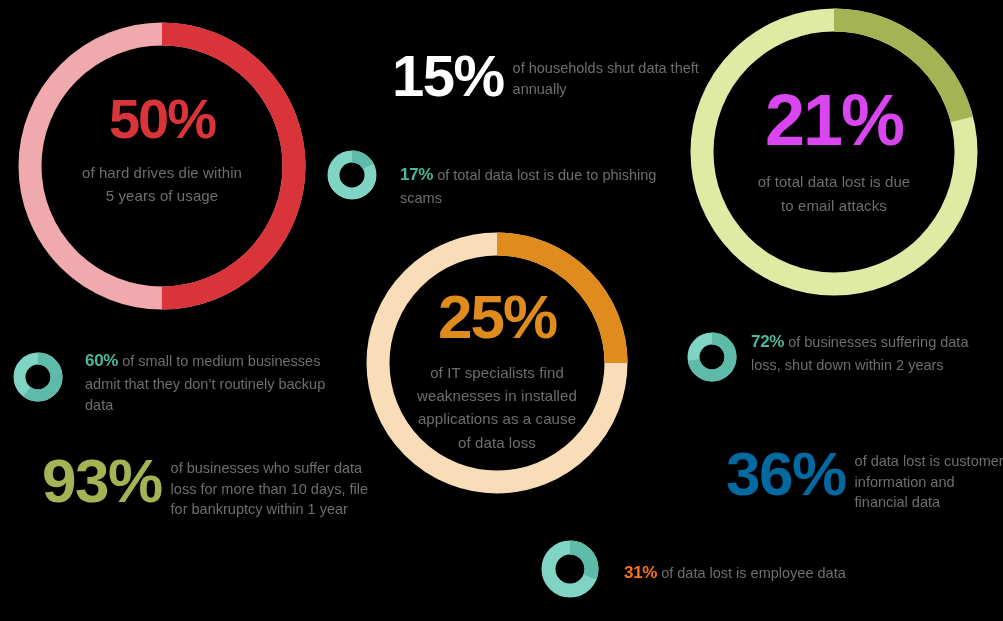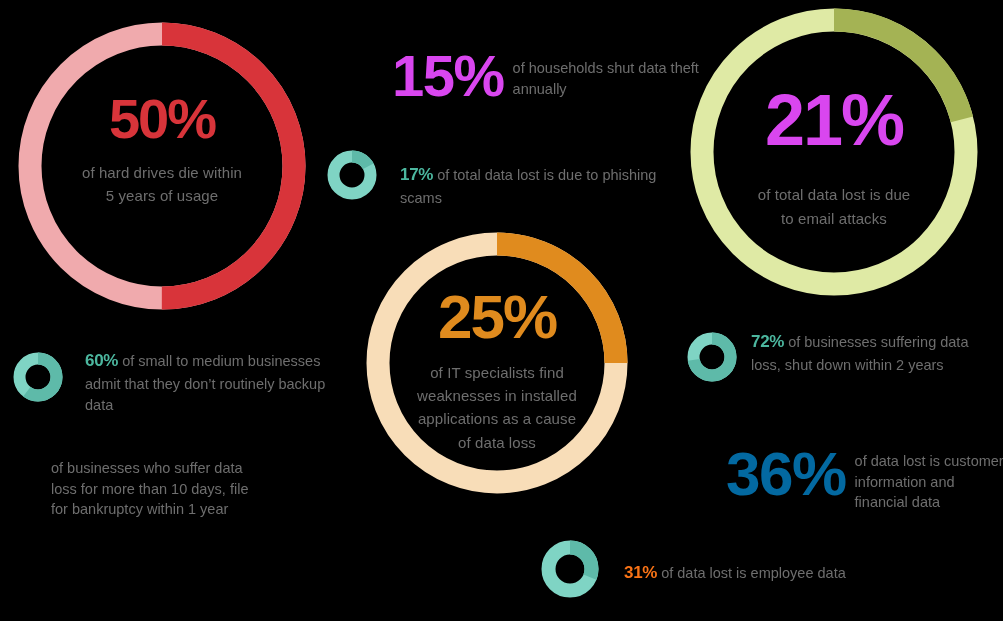--- a/index.html
+++ b/index.html
@@ -89,41 +89,41 @@
     </div>
   </div>
 
   <div class="donut" style="left:690px;top:8px;width:288px;height:288px;">
     <svg width="288" height="288" viewBox="0 0 288 288" aria-hidden="true">
       <circle cx="144" cy="144" r="132" fill="none" stroke="#dfeaa5" stroke-width="23"></circle>
       <circle cx="144" cy="144" r="132" fill="none" stroke="#a4b354" stroke-width="23" stroke-dasharray="174.17 655.21" transform="rotate(-90 144 144)"></circle>
     </svg>
     <div class="center" style="top:78px;">
       <span class="big-pct" style="color:#d946ef;font-size:72px;">21%</span>
-      <span class="center-cap" style="margin-top:29px;">of total data lost is due</span>
+      <span class="center-cap" style="margin-top:16px;">of total data lost is due</span>
       <span class="center-cap">to email attacks</span>
     </div>
   </div>
 
   <div class="donut" style="left:366px;top:232px;width:262px;height:262px;">
     <svg width="262" height="262" viewBox="0 0 262 262" aria-hidden="true">
       <circle cx="131" cy="131" r="119" fill="none" stroke="#f8ddb8" stroke-width="23"></circle>
       <circle cx="131" cy="131" r="119" fill="none" stroke="#e08b1e" stroke-width="23" stroke-dasharray="186.92 560.76" transform="rotate(-90 131 131)"></circle>
     </svg>
     <div class="center" style="top:56px;">
       <span class="big-pct" style="color:#e08b1e;font-size:62px;">25%</span>
       <span class="center-cap" style="margin-top:14px;">of IT specialists find</span>
       <span class="center-cap">weaknesses in installed</span>
       <span class="center-cap">applications as a cause</span>
       <span class="center-cap">of data loss</span>
     </div>
   </div>
 
   <div class="stat row" style="left:392px;top:48px;width:310px;">
-    <span class="num" style="color:#d946ef;font-size:58px;line-height:0.95;">15%</span>
+    <span class="num" style="color:#ffffff;font-size:58px;line-height:0.95;">15%</span>
     <span class="cap" style="padding-top:10px;width:200px;">of households shut data theft annually</span>
   </div>
 
   <div class="mini" style="left:327px;top:150px;">
     <svg width="50" height="50" viewBox="0 0 50 50" aria-hidden="true">
       <circle cx="25" cy="25" r="18.5" fill="none" stroke="#7fd4c4" stroke-width="12"></circle>
       <circle cx="25" cy="25" r="18.5" fill="none" stroke="#5ebaa9" stroke-width="12" stroke-dasharray="19.76 96.47" transform="rotate(-90 25 25)"></circle>
     </svg>
   </div>
   <div class="stat inline" style="left:400px;top:163px;width:280px;text-decoration:underline;">
@@ -134,20 +134,21 @@
     <svg width="50" height="50" viewBox="0 0 50 50" aria-hidden="true">
       <circle cx="25" cy="25" r="18.5" fill="none" stroke="#7fd4c4" stroke-width="12"></circle>
       <circle cx="25" cy="25" r="18.5" fill="none" stroke="#5ebaa9" stroke-width="12" stroke-dasharray="69.74 46.49" transform="rotate(-90 25 25)"></circle>
     </svg>
   </div>
   <div class="stat inline" style="left:85px;top:349px;width:250px;">
     <span class="cap"><span class="num-inline" style="color:#4cb79f;">60%</span><span> of small to medium businesses admit that they don’t routinely backup data</span></span>
   </div>
 
   <div class="stat row" style="left:42px;top:452px;width:330px;">
+    <span class="num" style="color:#a4b354;font-size:62px;line-height:0.95;">93%</span>
     <span class="cap" style="padding-top:6px;width:215px;">of businesses who suffer data loss for more than 10 days, file for bankruptcy within 1 year</span>
   </div>
 
   <div class="mini" style="left:687px;top:332px;">
     <svg width="50" height="50" viewBox="0 0 50 50" aria-hidden="true">
       <circle cx="25" cy="25" r="18.5" fill="none" stroke="#7fd4c4" stroke-width="12"></circle>
       <circle cx="25" cy="25" r="18.5" fill="none" stroke="#5ebaa9" stroke-width="12" stroke-dasharray="83.69 32.54" transform="rotate(-90 25 25)"></circle>
     </svg>
   </div>
   <div class="stat inline" style="left:751px;top:330px;width:235px;">

